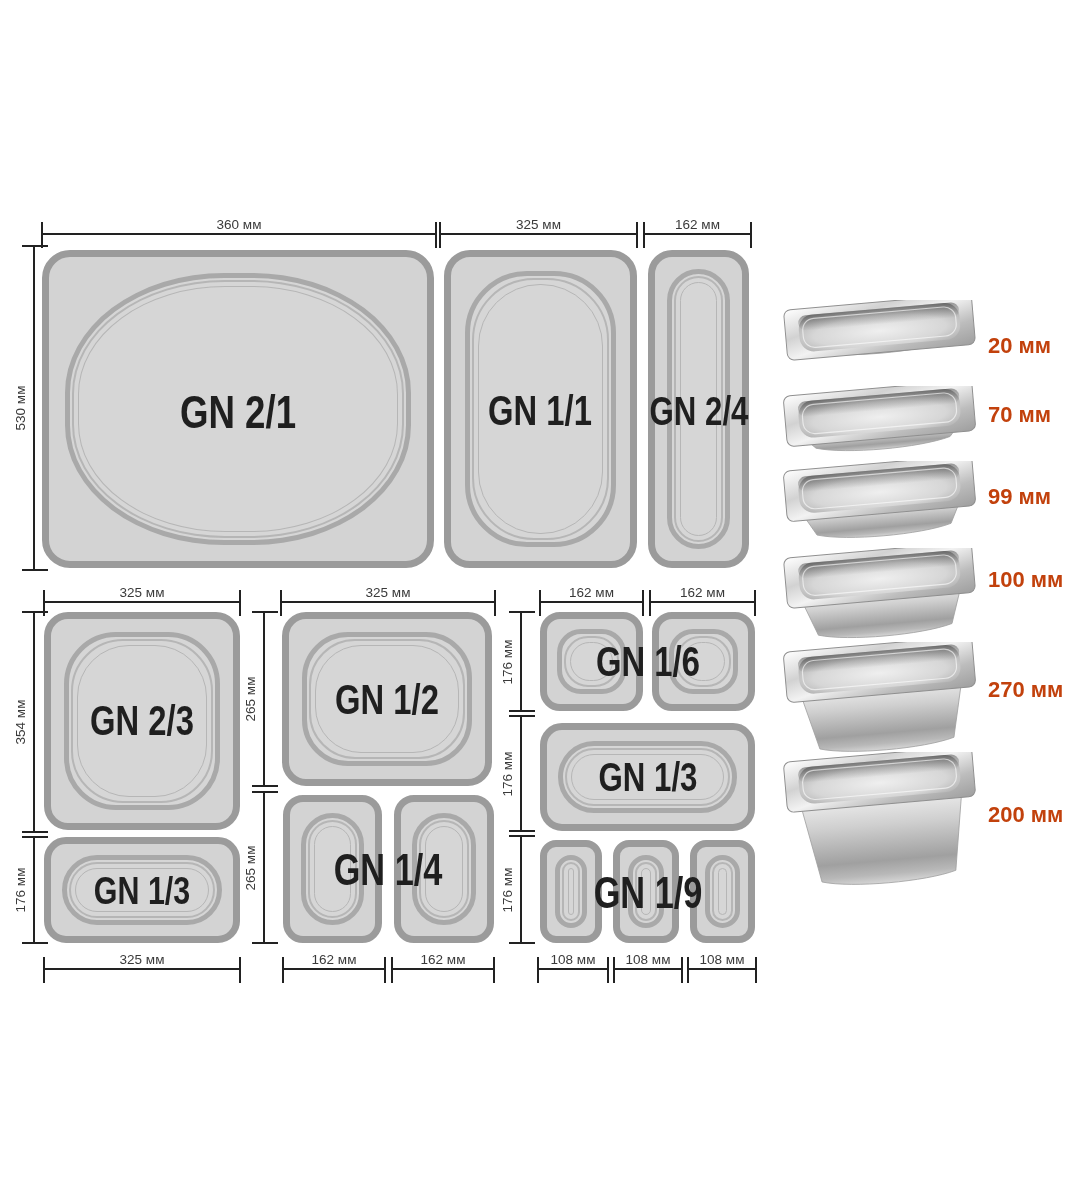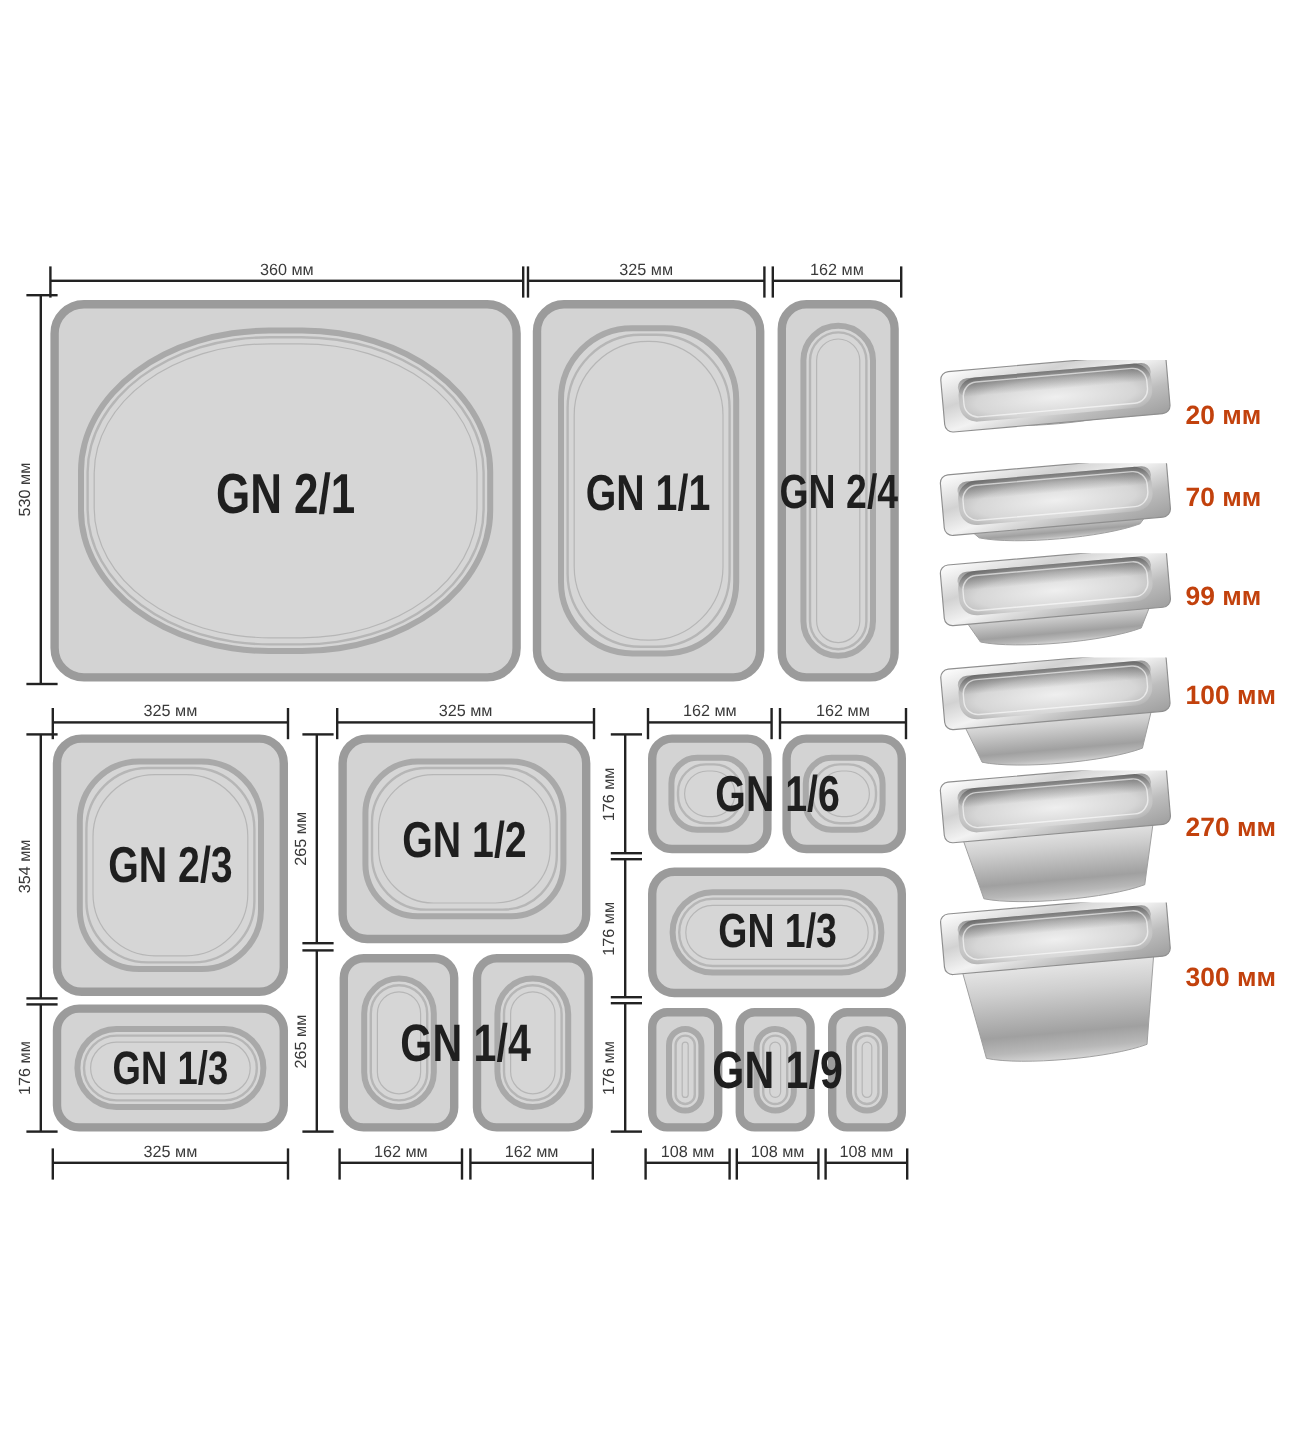--- a/index.html
+++ b/index.html
@@ -247,15 +247,15 @@
           <rect x="-83" y="-19" width="166" height="16" rx="8" fill="url(#shadeG)" opacity="0.5"></rect>
           <rect x="-79" y="-15" width="158" height="30" rx="12" fill="none" stroke="#ffffff" stroke-width="1.2" opacity="0.6"></rect>
         </g>
       </svg></div>
 
   <span class="photo-label" style="top:346px;">20 мм</span>
   <span class="photo-label" style="top:415px;">70 мм</span>
   <span class="photo-label" style="top:497px;">99 мм</span>
   <span class="photo-label" style="top:580px;text-align:center;">100 мм</span>
   <span class="photo-label" style="top:690px;">270 мм</span>
-  <span class="photo-label" style="top:815px;">300 мм</span>
+  <span class="photo-label" style="top:815px;">200 мм</span>
 
 </div>
 
 </body></html>

